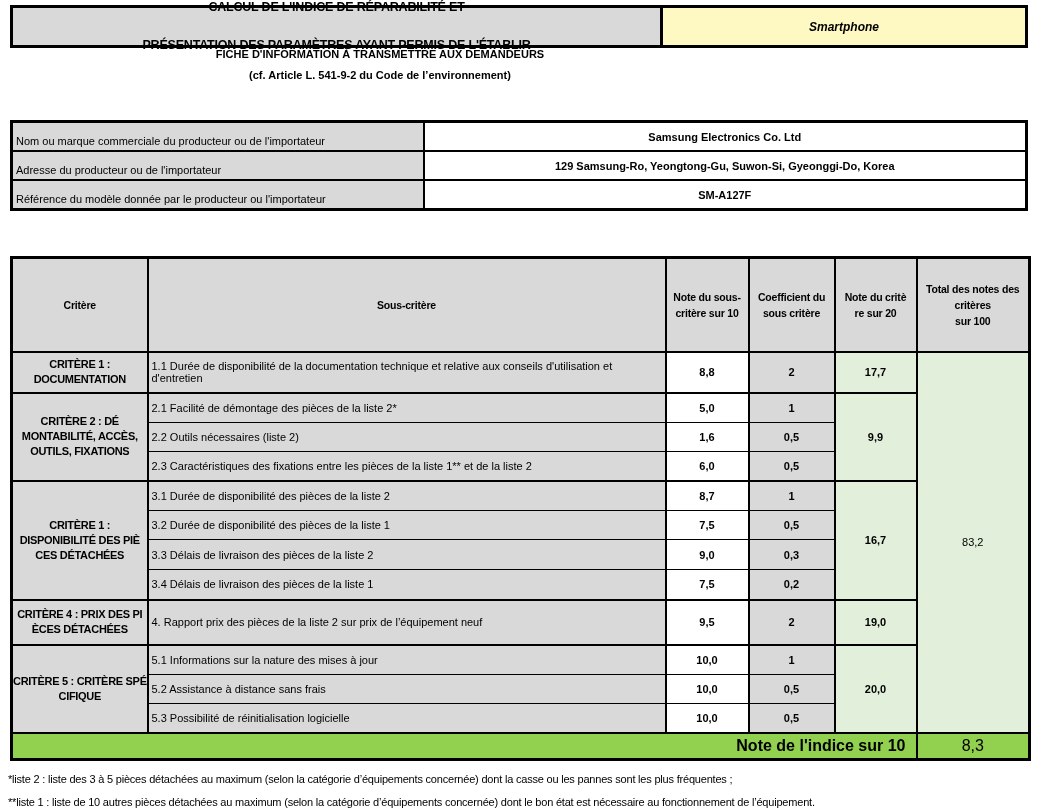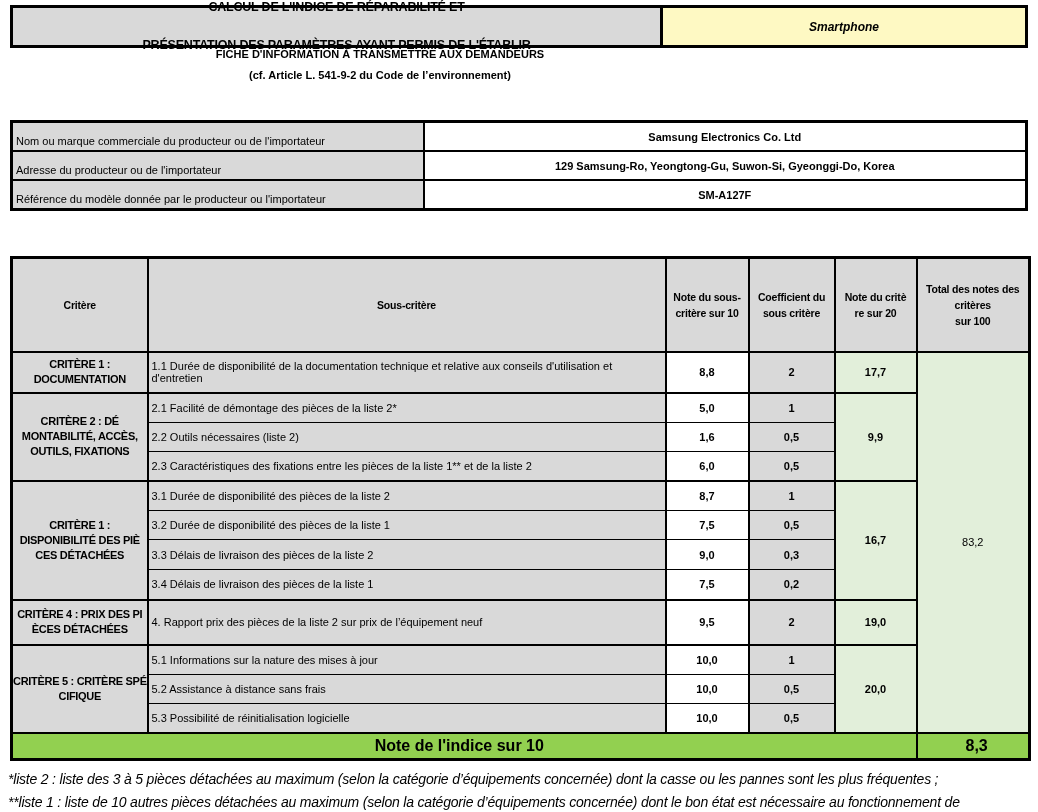--- a/index.html
+++ b/index.html
@@ -34,27 +34,27 @@
             border-bottom:2px solid #000; font-size:10.5px; white-space:pre; line-height:16px; letter-spacing:-0.2px; }
   .c-crit { border-right:2px solid #000 !important; background:#d9d9d9; font-weight:bold;
             text-align:center; white-space:pre; font-size:10.5px; line-height:15px; letter-spacing:-0.3px; }
   .c-sub  { border-right:2px solid #000 !important; background:#d9d9d9; text-align:left; padding:2px 3px; }
   .c-note { border-right:2px solid #000 !important; background:#fff; font-weight:bold; text-align:center; }
   .c-coef { border-right:2px solid #000 !important; background:#d9d9d9; font-weight:bold; text-align:center; }
   .c-n20  { border-right:2px solid #000 !important; background:#e2efda; font-weight:bold; text-align:center; }
   .c-tot  { background:#e2efda; font-weight:normal; text-align:center; }
   .gt td, td.gt { border-top:2px solid #000; }
   .final td { background:#92d050; border-top:2px solid #000; height:27px; }
-  .final .final-label { text-align:center; font-weight:bold; font-size:16px; padding-right:10px;
+  .final .final-label { text-align:right; font-weight:bold; font-size:16px; padding-right:10px;
                         border-right:2px solid #000; }
-  .final .final-value { font-weight:bold; font-size:16px;padding-left:48px; }
+  .final .final-value { text-align:center; font-weight:normal; font-size:16px; }
 
   
   .footnotes { position:absolute; left:8px; top:768px; width:1024px; }
-  .footnotes div { font-style:italic; font-size:14px; line-height:23px; letter-spacing:-0.2px; }
+  .footnotes div { font-size:11px; line-height:23px; letter-spacing:-0.2px; }
 </style>
 </head>
 <body>
 
 <div class="page">
 
   <div class="top-header">
     <div class="title-box">
       <div>CALCUL DE L'INDICE DE RÉPARABILITÉ ET</div>
       <div>PRÉSENTATION DES PARAMÈTRES AYANT PERMIS DE L'ÉTABLIR</div>

